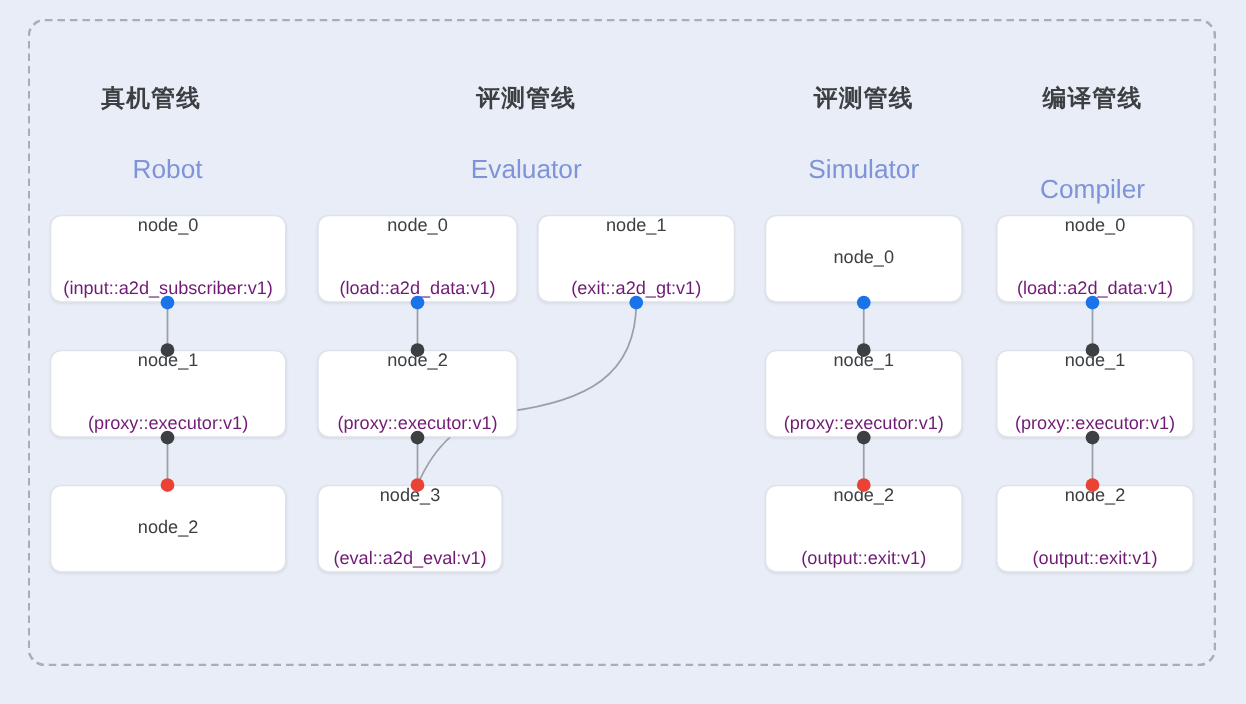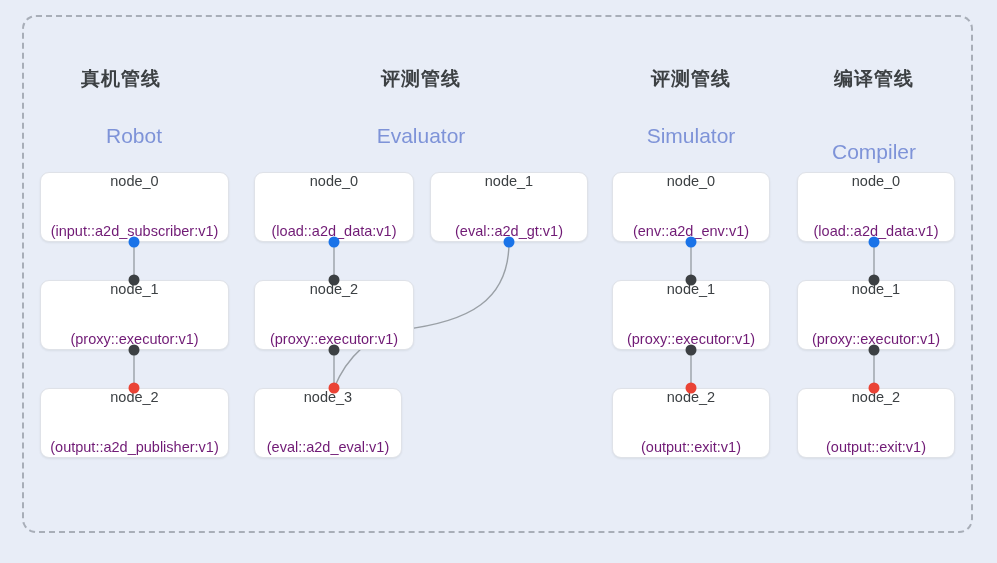--- a/index.html
+++ b/index.html
@@ -128,41 +128,39 @@
       <div class="node" style="left: 40px; top: 172px; width: 189px; height: 70px;">
         <div class="node-title">node_0</div>
         <div class="node-sub">(input::a2d_subscriber:v1)</div>
       </div>
       <div class="node" style="left: 40px; top: 280px; width: 189px; height: 70px;">
         <div class="node-title">node_1</div>
         <div class="node-sub">(proxy::executor:v1)</div>
       </div>
       <div class="node" style="left: 40px; top: 388px; width: 189px; height: 70px;">
         <div class="node-title">node_2</div>
-        <div class="node-sub">(output::a2d_publisher:v1)</div>
       </div>
       <div class="node" style="left: 254px; top: 172px; width: 160px; height: 70px;">
         <div class="node-title">node_0</div>
         <div class="node-sub">(load::a2d_data:v1)</div>
       </div>
       <div class="node" style="left: 254px; top: 280px; width: 160px; height: 70px;">
         <div class="node-title">node_2</div>
         <div class="node-sub">(proxy::executor:v1)</div>
       </div>
       <div class="node" style="left: 254px; top: 388px; width: 148px; height: 70px;">
         <div class="node-title">node_3</div>
         <div class="node-sub">(eval::a2d_eval:v1)</div>
       </div>
       <div class="node" style="left: 430px; top: 172px; width: 158px; height: 70px;">
         <div class="node-title">node_1</div>
-        <div class="node-sub">(eval::a2d_gt:v1)</div>
+        <div class="node-sub">(exit::a2d_gt:v1)</div>
       </div>
       <div class="node" style="left: 612px; top: 172px; width: 158px; height: 70px;">
         <div class="node-title">node_0</div>
-        <div class="node-sub">(env::a2d_env:v1)</div>
       </div>
       <div class="node" style="left: 612px; top: 280px; width: 158px; height: 70px;">
         <div class="node-title">node_1</div>
         <div class="node-sub">(proxy::executor:v1)</div>
       </div>
       <div class="node" style="left: 612px; top: 388px; width: 158px; height: 70px;">
         <div class="node-title">node_2</div>
         <div class="node-sub">(output::exit:v1)</div>
       </div>
       <div class="node" style="left: 797px; top: 172px; width: 158px; height: 70px;">

